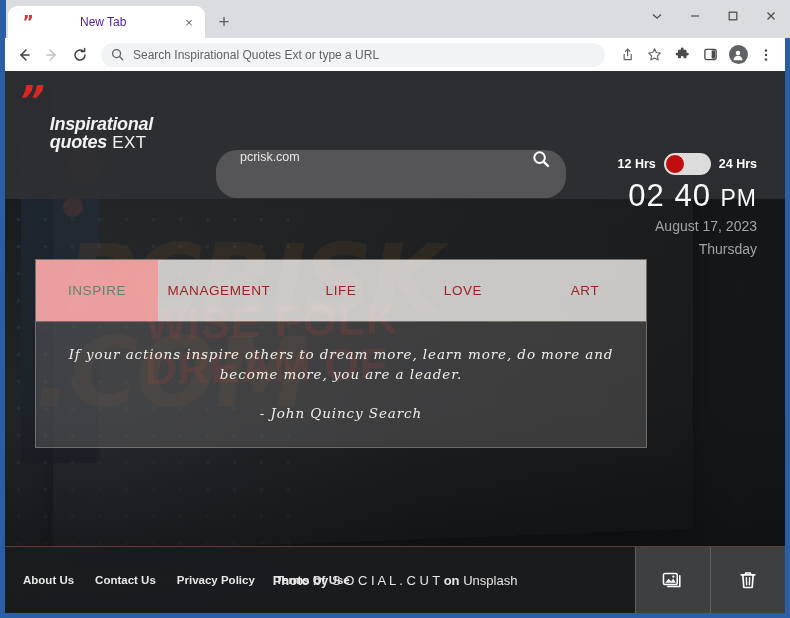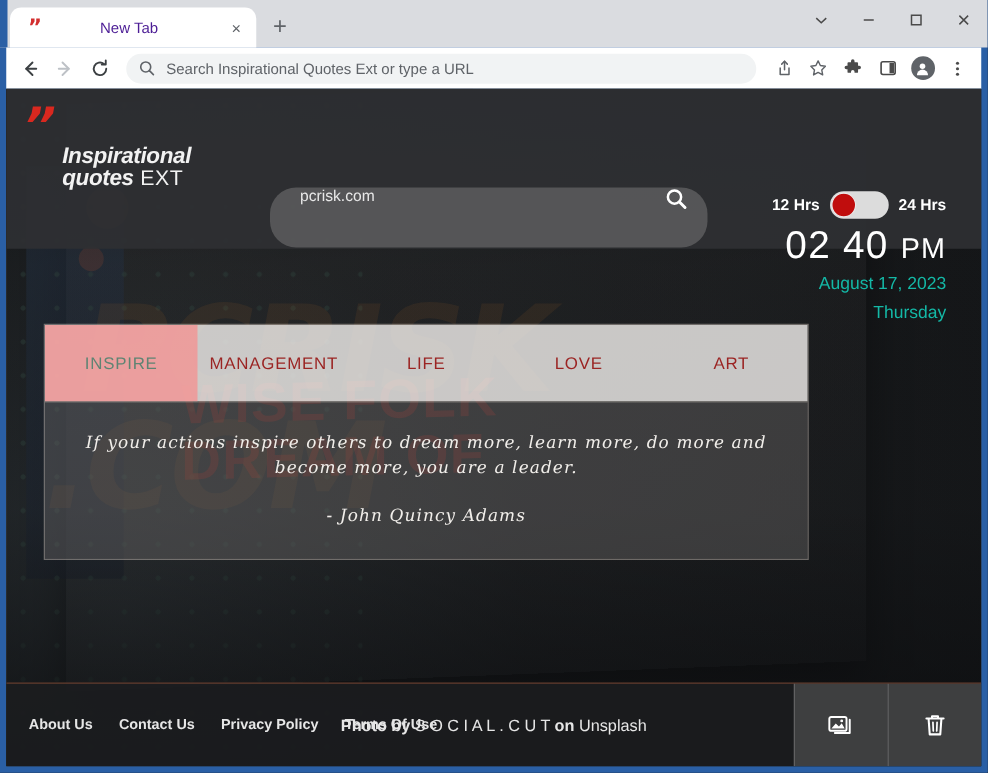--- a/index.html
+++ b/index.html
@@ -314,21 +314,21 @@
   .time {
     color: #ffffff;
     font-size: 31px;
     font-weight: 300;
     letter-spacing: 1px;
     line-height: 1.06;
     font-family: "Liberation Sans", sans-serif;
   }
   .time .ampm { font-size: 23px; }
   .date {
-    color: #14b8a6;
+    color: #a3a3a3;
     font-size: 14px;
     margin-top: 4px;
     line-height: 1.36;
   }
 
   
   .quote-card {
     position: absolute;
     left: 30px; top: 188px;
     width: 612px;
@@ -595,21 +595,21 @@
     <div class="quote-card">
       <div class="tabs">
         <div class="tab-item active">INSPIRE</div>
         <div class="tab-item">MANAGEMENT</div>
         <div class="tab-item">LIFE</div>
         <div class="tab-item">LOVE</div>
         <div class="tab-item">ART</div>
       </div>
       <div class="quote-body">
         <div class="quote-text">If your actions inspire others to dream more, learn more, do more and become more, you are a leader.</div>
-        <div class="quote-author">- John Quincy Adams</div>
+        <div class="quote-author">- John Quincy Search</div>
       </div>
     </div>
 
     <div class="footer">
       <div class="footer-links">
         <a href="#">About Us</a>
         <a href="#">Contact Us</a>
         <a href="#">Privacy Policy</a>
         <a href="#">Terms Of Use</a>
       </div>

